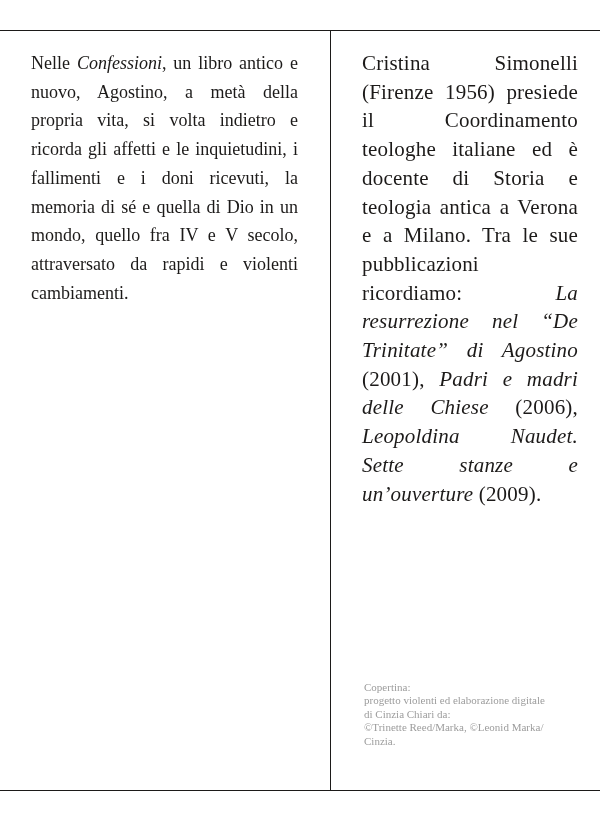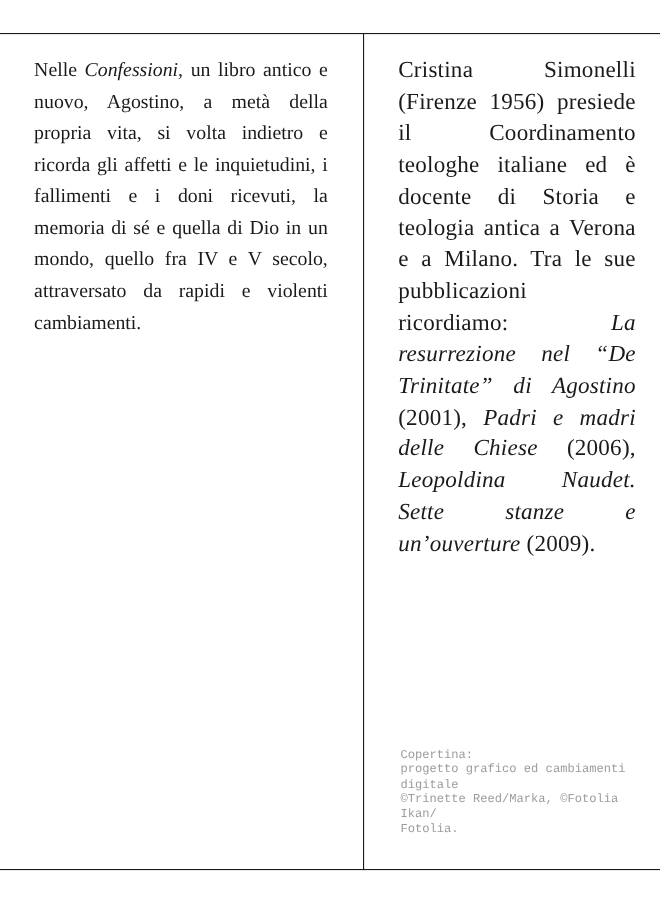--- a/index.html
+++ b/index.html
@@ -48,21 +48,21 @@
     font-size: 21px;
     line-height: 28.7px;
     letter-spacing: 0.2px;
   }
 
   .credits {
     position: absolute;
     left: 364px;
     top: 681px;
     width: 220px;
-    font-family: Liberation Mono, monospace;
+    font-family: Liberation Serif, serif;
     font-size: 11px;
     line-height: 13.4px;
     color: #9c9c9c;
     text-align: left;
     letter-spacing: 0;
   }
 </style>
 </head>
 <body>
 
@@ -75,18 +75,19 @@
   <div class="flap flap-left">
       <p><span>Nelle </span><em>Confessioni</em><span>, un libro antico e nuovo, Agostino, a metà della propria vita, si volta indietro e ricorda gli affetti e le inquietudini, i fallimenti e i doni ricevuti, la memoria di sé e quella di Dio in un mondo, quello fra IV e V secolo, attraversato da rapidi e violenti cambiamenti.</span></p>
     </div>
 
   <div class="flap flap-right">
       <p><span>Cristina Simonelli (Firenze 1956) presiede il Coordinamento teologhe italiane ed è docente di Storia e teologia antica a Verona e a Milano. Tra le sue pubblicazioni ricordiamo: </span><em>La resurrezione nel “De Trinitate” di Agostino</em><span> (2001), </span><em>Padri e madri delle Chiese</em><span> (2006), </span><em>Leopoldina Naudet. Sette stanze e un’ouverture</em><span> (2009).</span></p>
     </div>
 
   <div class="credits">
       <div>Copertina:</div>
-      <div>progetto grafico ed cambiamenti digitale</div>
-      <div>©Trinette Reed/Marka, ©Fotolia Ikan/</div>
-      <div>Fotolia.</div>
+      <div>progetto violenti ed elaborazione digitale</div>
+      <div>di Cinzia Chiari da:</div>
+      <div>©Trinette Reed/Marka, ©Leonid Marka/</div>
+      <div>Cinzia.</div>
     </div>
 
 </div>
 
 </body></html>

